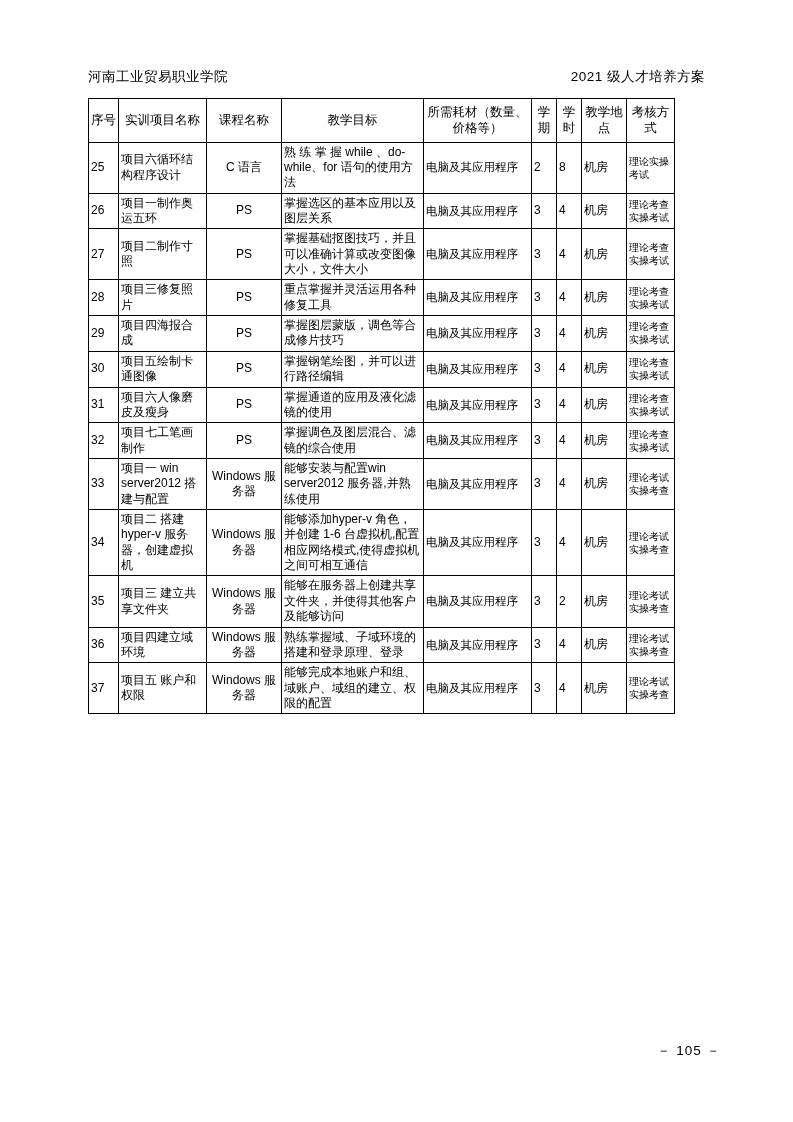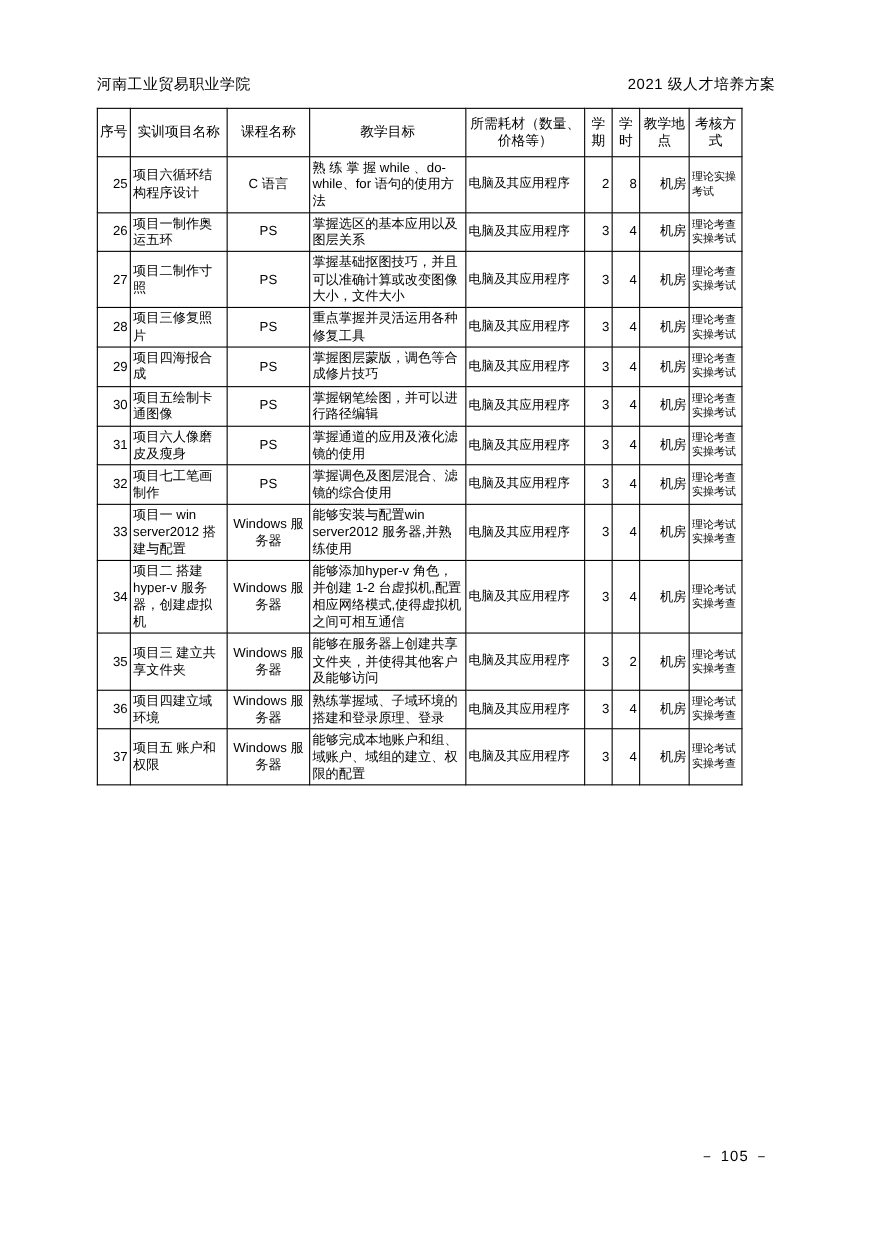--- a/index.html
+++ b/index.html
@@ -69,21 +69,21 @@
   col.c-proj { width: 88px; }
   col.c-course { width: 75px; }
   col.c-goal { width: 142px; }
   col.c-mat { width: 108px; }
   col.c-term { width: 25px; }
   col.c-hours { width: 25px; }
   col.c-place { width: 45px; }
   col.c-exam { width: 48px; }
 
   td.no, td.term, td.hours, td.place {
-    text-align: right;
+    text-align: left;
   }
   td.proj {
     text-align: left;
     padding-left: 4px;
   }
   td.course {
     text-align: center;
   }
   td.goal {
     text-align: left;
@@ -96,21 +96,21 @@
     font-size: 11.5px;
     margin-left: 19px;
   }
   td.exam {
     font-size: 10px;
     line-height: 1.3;
   }
   .footer {
     position: absolute;
     bottom: 62px;
-    right: 93px;
+    right: 72px;
     font-size: 13.5px;
     font-family: "Liberation Sans", sans-serif;
     letter-spacing: 1px;
   }
   .justify-cell {
     text-align: justify;
     text-align-last: left;
   }
 </style>
 </head>
@@ -246,21 +246,21 @@
           <td class="mat">电脑及其应用程序</td>
           <td class="term">3</td>
           <td class="hours">4</td>
           <td class="place">机房</td>
           <td class="exam">理论考试实操考查</td>
         </tr>
         <tr>
           <td class="no">34</td>
           <td class="proj">项目二 搭建hyper-v 服务器，创建虚拟机</td>
           <td class="course">Windows 服务器</td>
-          <td class="goal justify-cell">能够添加hyper-v 角色，并创建 1-2 台虚拟机,配置相应网络模式,使得虚拟机之间可相互通信</td>
+          <td class="goal justify-cell">能够添加hyper-v 角色，并创建 1-6 台虚拟机,配置相应网络模式,使得虚拟机之间可相互通信</td>
           <td class="mat">电脑及其应用程序</td>
           <td class="term">3</td>
           <td class="hours">4</td>
           <td class="place">机房</td>
           <td class="exam">理论考试实操考查</td>
         </tr>
         <tr>
           <td class="no">35</td>
           <td class="proj">项目三 建立共享文件夹</td>
           <td class="course">Windows 服务器</td>

